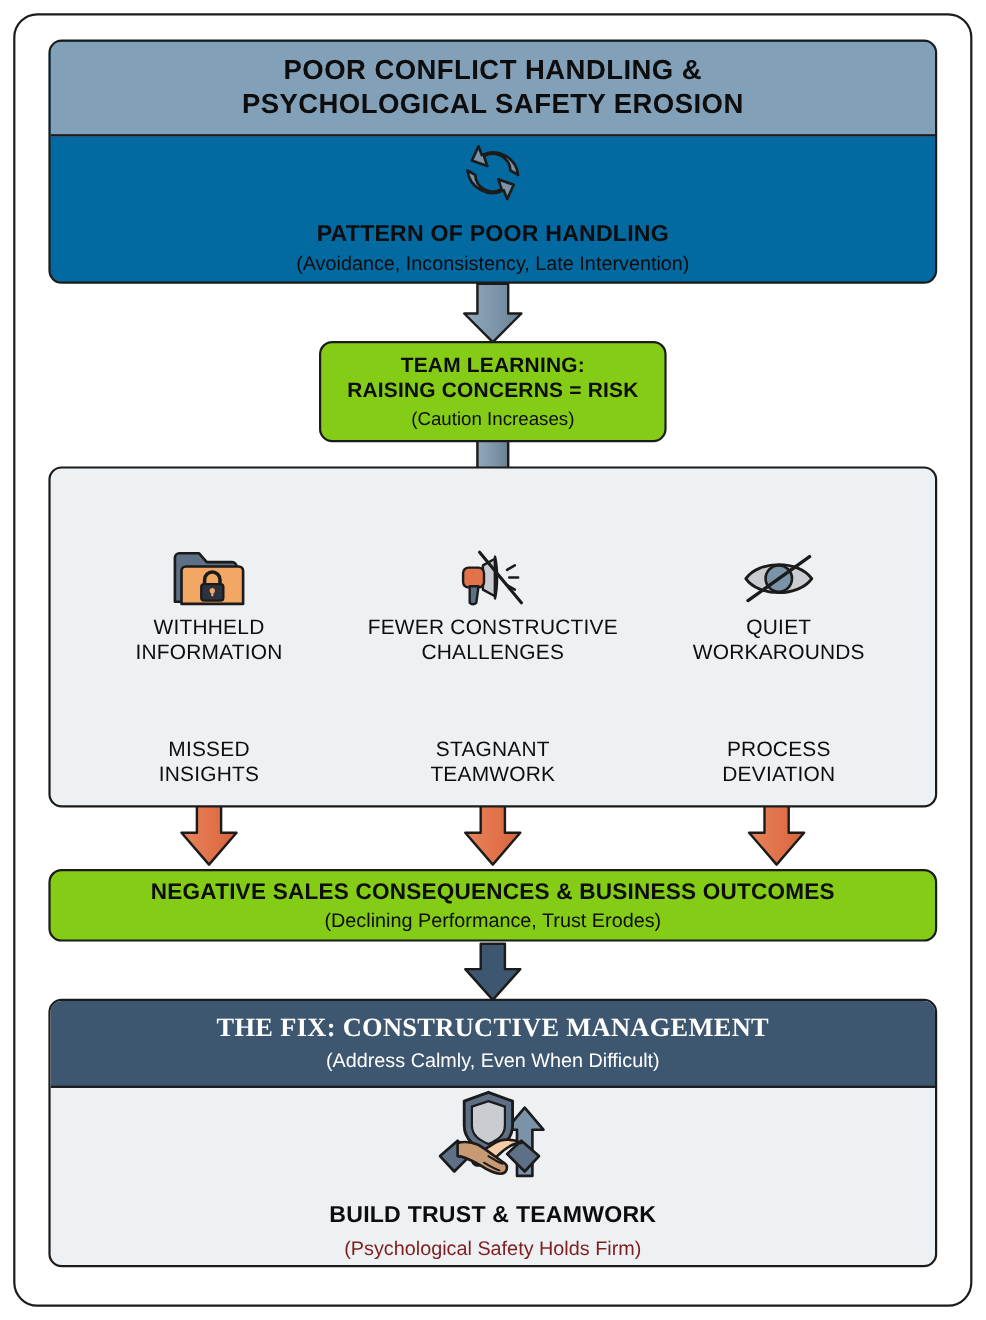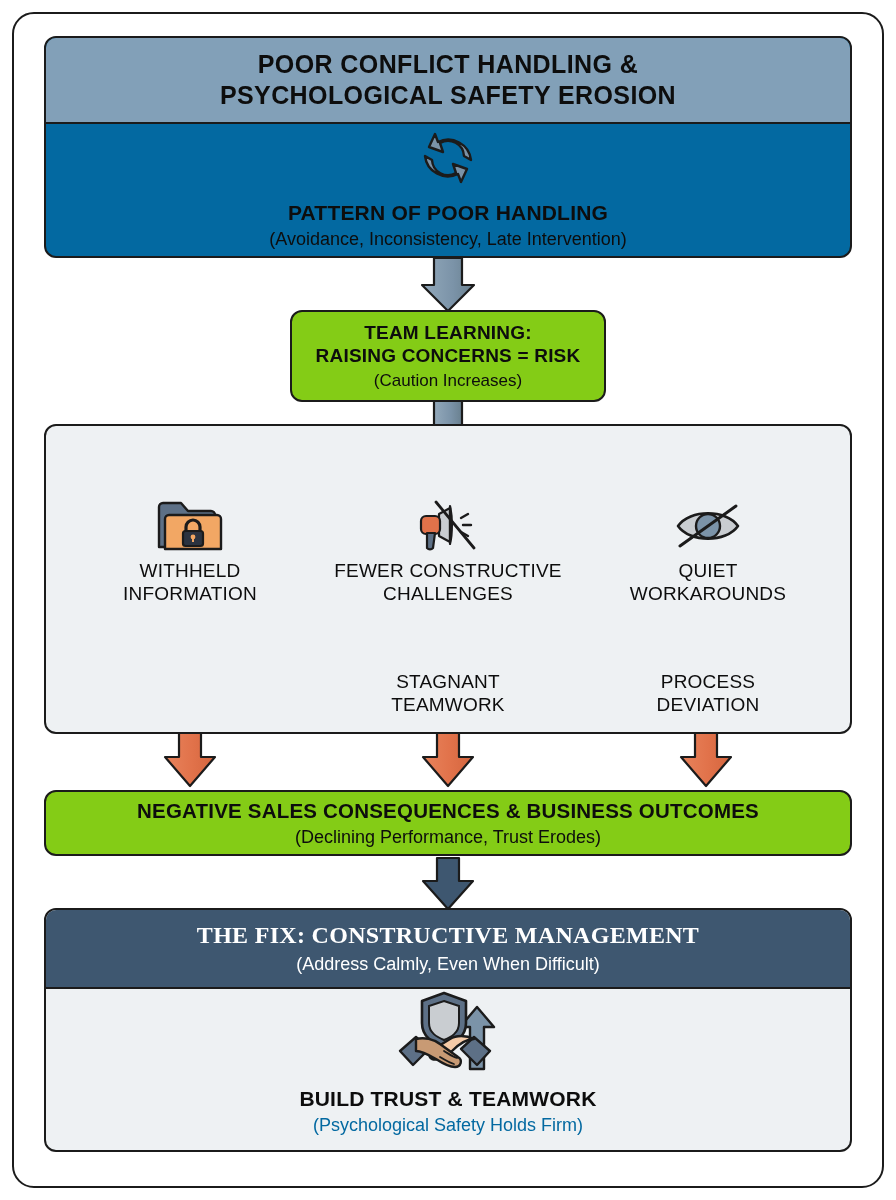--- a/index.html
+++ b/index.html
@@ -244,57 +244,61 @@
   </div>
   <div class="col-label" style="left:300px; top:559px; width:296px;">
     <div>FEWER CONSTRUCTIVE</div>
     <div>CHALLENGES</div>
   </div>
   <div class="col-label" style="left:580px; top:559px; width:256px;">
     <div>QUIET</div>
     <div>WORKAROUNDS</div>
   </div>
 
+  <div class="col-label" style="left:60px; top:670px; width:260px;">
+    <div>MISSED</div>
+    <div>INSIGHTS</div>
+  </div>
   <div class="col-label" style="left:300px; top:670px; width:296px;">
     <div>STAGNANT</div>
     <div>TEAMWORK</div>
   </div>
   <div class="col-label" style="left:580px; top:670px; width:256px;">
     <div>PROCESS</div>
     <div>DEVIATION</div>
   </div>
 
   <div class="gbox" style="left:44px; top:790px; width:808px; height:66px;">
     <div class="t" style="font-size:20.5px;">NEGATIVE SALES CONSEQUENCES &amp; BUSINESS OUTCOMES</div>
     <div class="s" style="font-size:18px;">(Declining Performance, Trust Erodes)</div>
   </div>
 
   <div class="panel" style="left:44px; top:908px; width:808px; height:244px; background:#eef1f3;">
     <div class="band-head dark">
       <div class="title-md">THE FIX: CONSTRUCTIVE MANAGEMENT</div>
       <div class="sub">(Address Calmly, Even When Difficult)</div>
     </div>
-    <div style="height:calc(100% - 83px); display:flex; flex-direction:column; align-items:center; justify-content:flex-start;">
+    <div style="height:calc(100% - 83px); display:flex; flex-direction:column; align-items:center; justify-content:space-between;">
       <div style="margin-bottom:8px;">
         <svg width="104" height="86" viewBox="0 0 104 86">
 
           <path d="M74,80 L74,38 L64,38 L81,18 L98,38 L88,38 L88,80 Z" fill="#7b93a8" stroke="#1b1b1b" stroke-width="2.4" stroke-linejoin="round"></path>
 
           <path d="M48,4 L70,12 L70,34 C70,48 59,54 48,58 C37,54 26,48 26,34 L26,12 Z" fill="#5d7086" stroke="#1b1b1b" stroke-width="2.6" stroke-linejoin="round"></path>
           <path d="M48,12 L63,17 L63,34 C63,44 55,48 48,51 C41,48 33,44 33,34 L33,17 Z" fill="#c9cdd1" stroke="#1b1b1b" stroke-width="2"></path>
 
           <path d="M4,62 L20,48 L33,60 L17,76 Z" fill="#5d7086" stroke="#1b1b1b" stroke-width="2.4" stroke-linejoin="round"></path>
 
           <path d="M94,62 L78,48 L65,60 L81,76 Z" fill="#5d7086" stroke="#1b1b1b" stroke-width="2.4" stroke-linejoin="round"></path>
 
           <path d="M78,50 C70,50 62,56 56,62 C50,68 42,72 36,70 C32,68 33,62 38,60 L54,50 C60,46 70,46 78,50 Z" fill="#f5cba8" stroke="#1b1b1b" stroke-width="2.4" stroke-linejoin="round"></path>
 
           <path d="M20,50 C28,48 38,50 44,55 L62,68 C67,71 65,78 59,78 C53,78 46,74 40,70 C33,66 26,62 20,62 Z" fill="#c89a74" stroke="#1b1b1b" stroke-width="2.4" stroke-linejoin="round"></path>
           <path d="M44,68 C49,71 54,74 58,75" fill="none" stroke="#1b1b1b" stroke-width="1.8" stroke-linecap="round"></path>
           <path d="M48,62 C53,65 57,68 61,69" fill="none" stroke="#1b1b1b" stroke-width="1.8" stroke-linecap="round"></path>
         </svg>
       </div>
       <div style="font-size:21px; font-weight:700; letter-spacing:.2px; color:#0d0d0d;">BUILD TRUST &amp; TEAMWORK</div>
-      <div style="font-size:18px; color:#0369a1; margin-top:4px;">(Psychological Safety Holds Firm)</div>
+      <div style="font-size:18px; color:#7f1d1d; margin-top:4px;">(Psychological Safety Holds Firm)</div>
     </div>
   </div>
 
 </div>
 
 </body></html>

